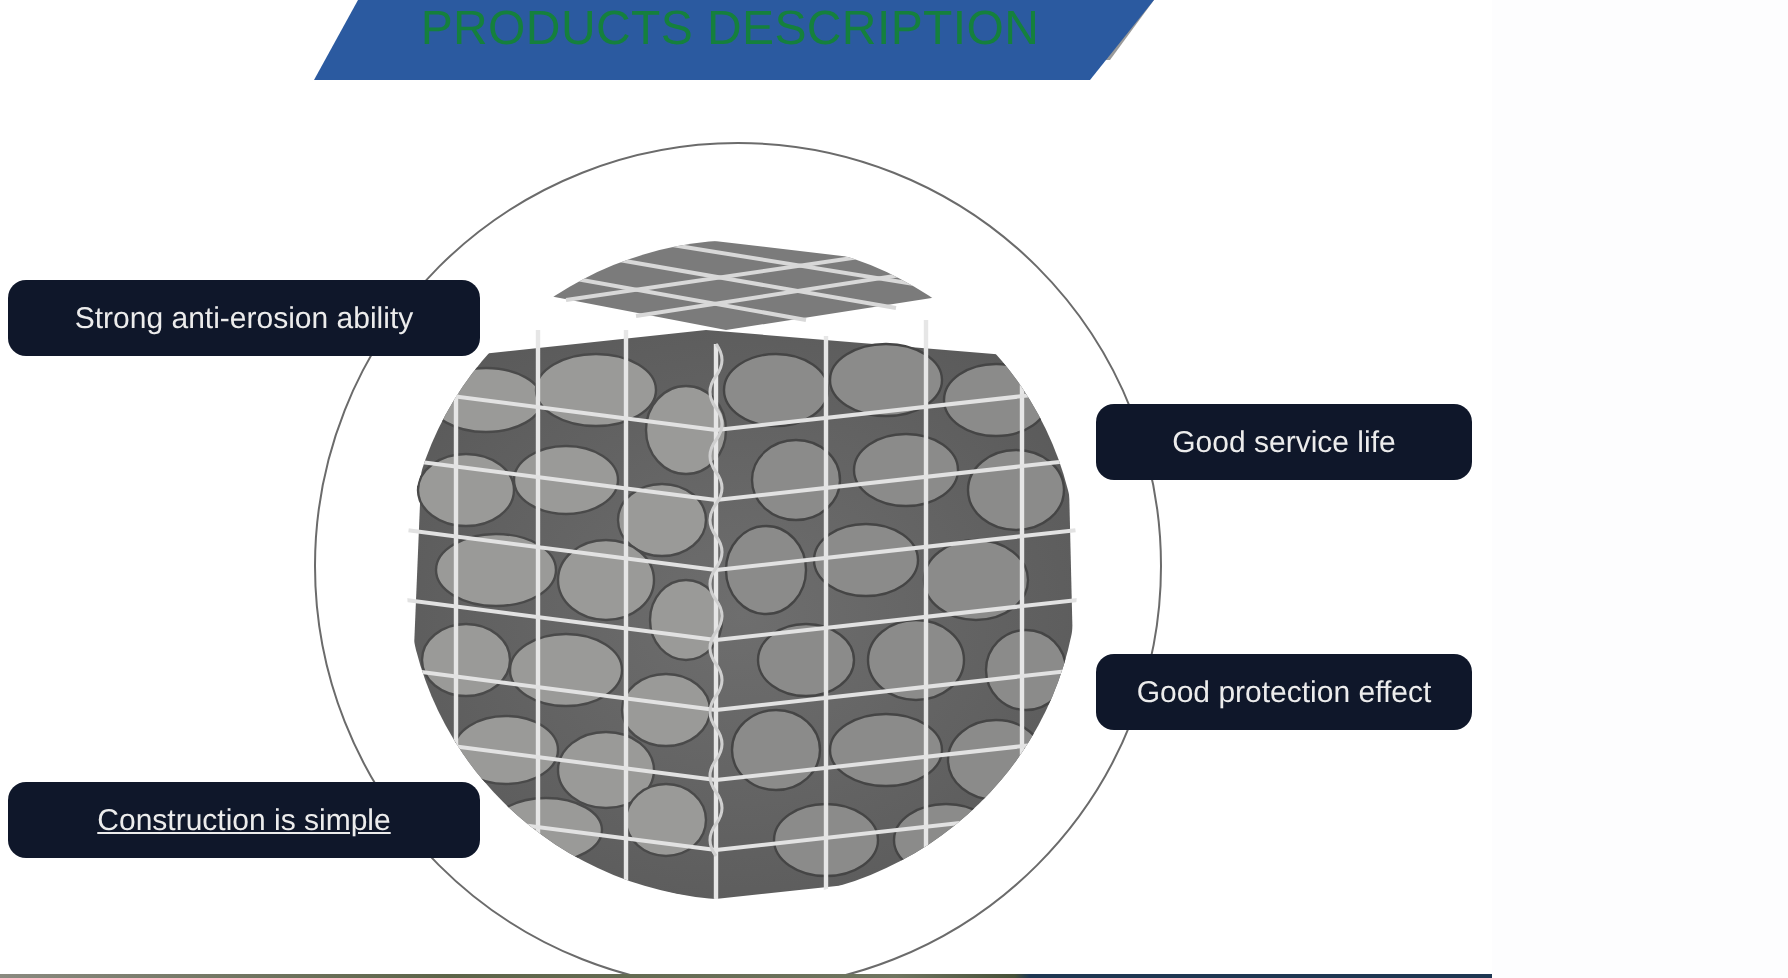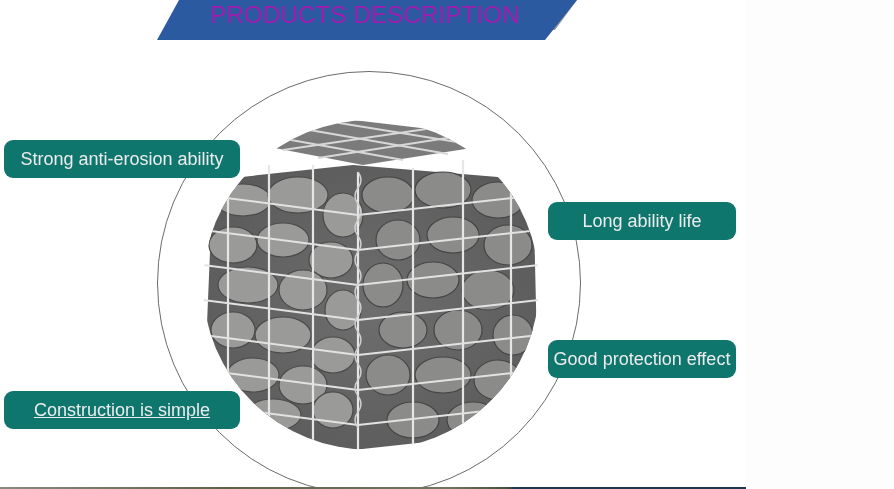--- a/index.html
+++ b/index.html
@@ -16,38 +16,38 @@
       overflow: hidden;
     }
     .banner {
       position: absolute; left: 157px; top: 0;
       width: 420px; height: 40px;
     }
     .banner svg { position: absolute; left: 0; top: 0; }
     .banner-title {
       position: absolute; left: 0; top: 0; width: 388px; height: 30px;
       display: flex; align-items: center; justify-content: center;
-      color: #a21caf; font-size: 24px; letter-spacing: 0.2px;
+      color: #15803d; font-size: 24px; letter-spacing: 0.2px;
       padding-left: 28px; box-sizing: border-box;
     }
     .outer-ring {
       position: absolute; left: 157px; top: 71px;
       width: 424px; height: 424px; border-radius: 50%;
       border: 1.3px solid #6b6b6b; box-sizing: border-box;
     }
     .product-photo {
       position: absolute; left: 203px; top: 120px;
       width: 336px; height: 330px; border-radius: 50%;
       overflow: hidden;
     }
     .product-photo svg { display: block; }
     .feature {
       position: absolute; height: 38px;
-      background: #0f766e; border-radius: 9px;
-      color: #ececec; font-size: 18px;
+      background: #0f172a; border-radius: 9px;
+      color: #ececec; font-size: 15px;
       display: flex; align-items: center; justify-content: center;
       white-space: nowrap;
     }
     .bottom-strip {
       position: absolute; left: 0; top: 487px; width: 746px; height: 2px;
       background: linear-gradient(90deg, #8a8a80 0%, #5c6448 30%, #6f7560 60%, #465038 68%, #1e3752 69%, #1e3752 100%);
     }
   </style>
 </head>
 <body>
@@ -159,20 +159,20 @@
     </svg>
   </div>
 
   <div class="feature" style="left:4px; top:140px; width:236px;">
     <span>Strong anti-erosion ability</span>
   </div>
   <div class="feature" style="left:4px; top:391px; width:236px;text-decoration:underline;">
     <span>Construction is simple</span>
   </div>
   <div class="feature" style="left:548px; top:202px; width:188px;">
-    <span>Long ability life</span>
+    <span>Good service life</span>
   </div>
-  <div class="feature" style="left:548px; top:340px; width:188px;">
+  <div class="feature" style="left:548px; top:327px; width:188px;">
     <span>Good protection effect</span>
   </div>
 
   <div class="bottom-strip"></div>
 </div>
 
 </body></html>

